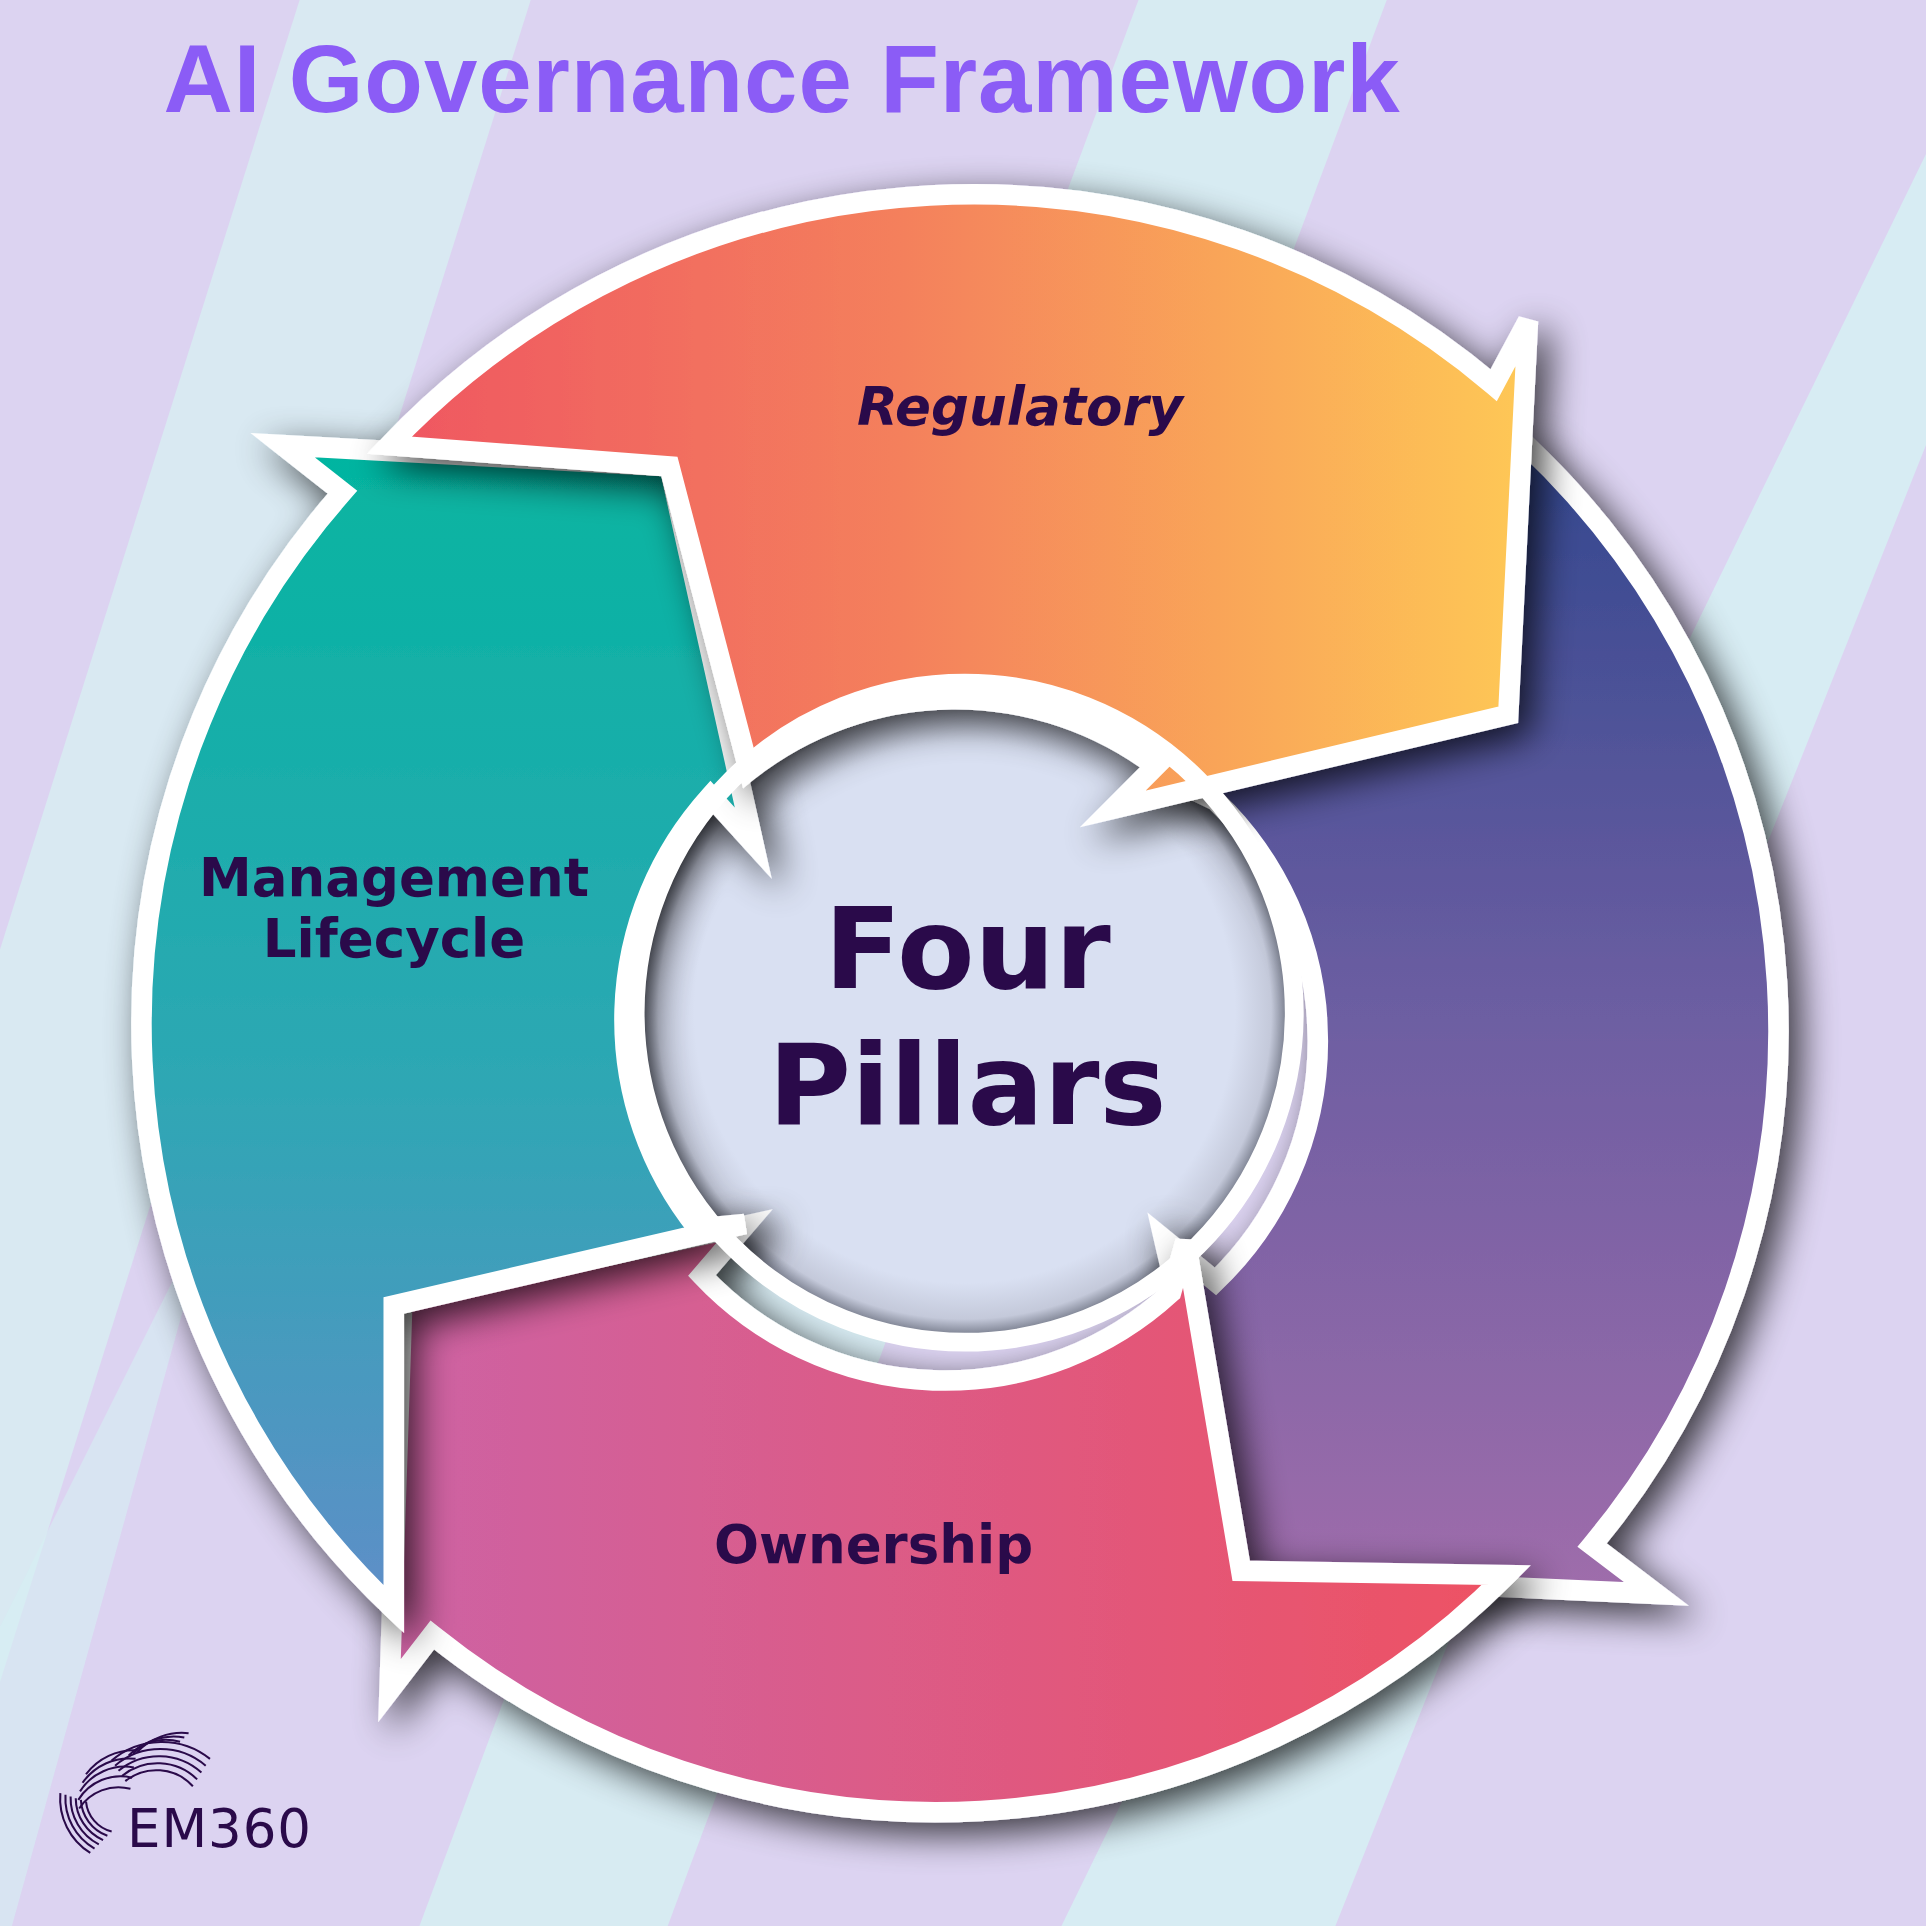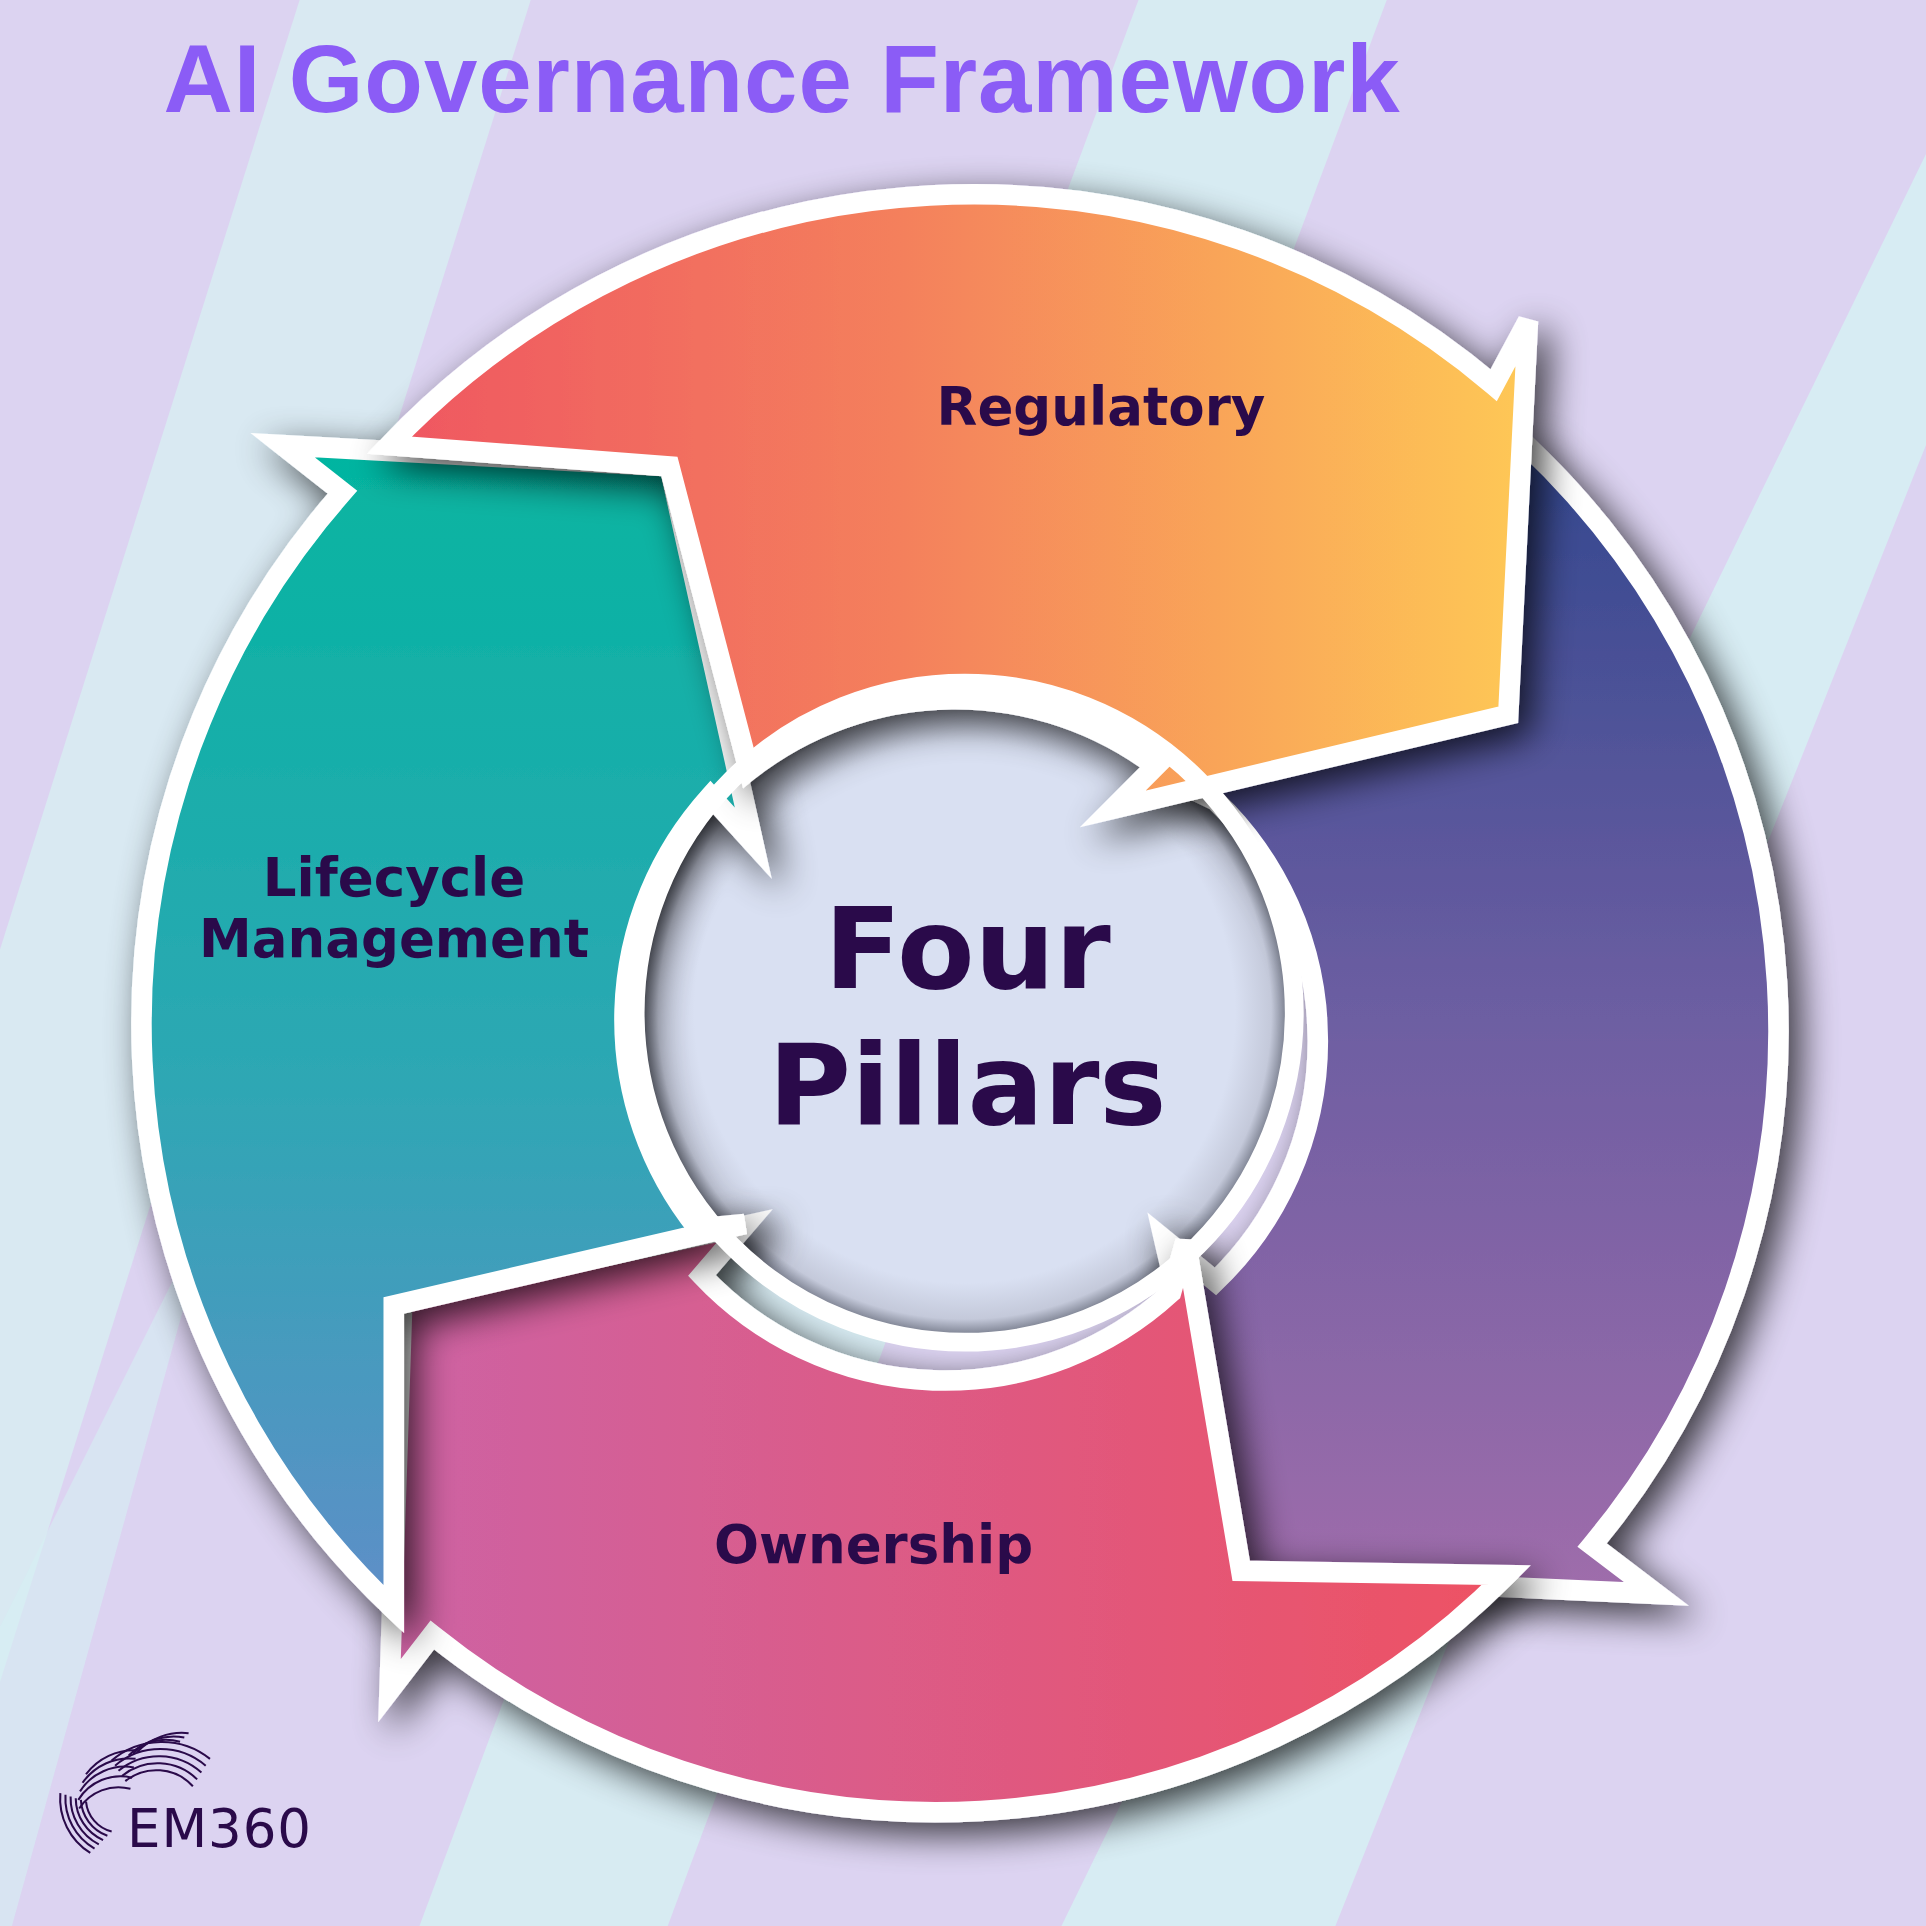--- a/index.html
+++ b/index.html
@@ -91,31 +91,31 @@
   </g>
 
   <g filter="url(#shadow)">
     <path d="M455,520 A940,940 0 0 1 1745,450 L1785,375 L1762,835 L1300,945 L1350,895
              A 390 390 0 0 0 875 900 L 782 545 Z" fill="url(#gOrange)" stroke="#ffffff" stroke-width="24" stroke-linejoin="miter"></path>
   </g>
 
   <circle cx="1127" cy="1183" r="385" fill="none" stroke="#ffffff" stroke-width="22"></circle>
 </svg>
 
-<div class="label sm" style="left:844px;width:514px;top:377px;">
+<div class="label sm" style="left:763px;width:514px;top:377px;font-style:italic;">
   <div>Regulatory</div>
 </div>
 <div class="label sm" style="left:1301px;width:445px;top:967px;">
 </div>
 <div class="label sm" style="left:668px;width:411px;top:1515px;">
   <div>Ownership</div>
 </div>
 <div class="label sm" style="left:163px;width:462px;top:848px;">
+  <div>Management</div>
   <div>Lifecycle</div>
-  <div>Management</div>
 </div>
 
 <div class="center-label">
   <div>Four</div>
   <div>Pillars</div>
 </div>
 
 <svg class="logo" viewBox="0 0 340 200" width="291" height="171">
   <g fill="none" stroke="#2a0a4a" stroke-width="2.4">
     <path d="M130,62 A72,72 0 0 1 190,40"></path>

